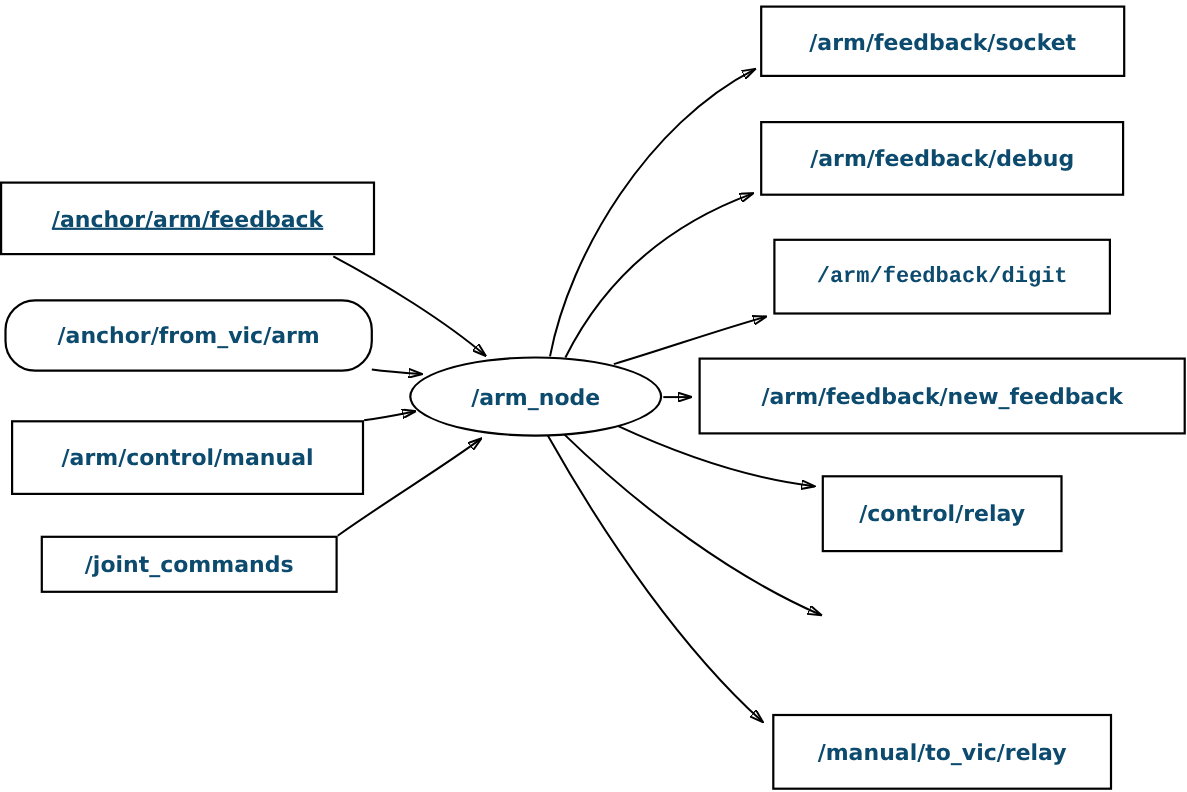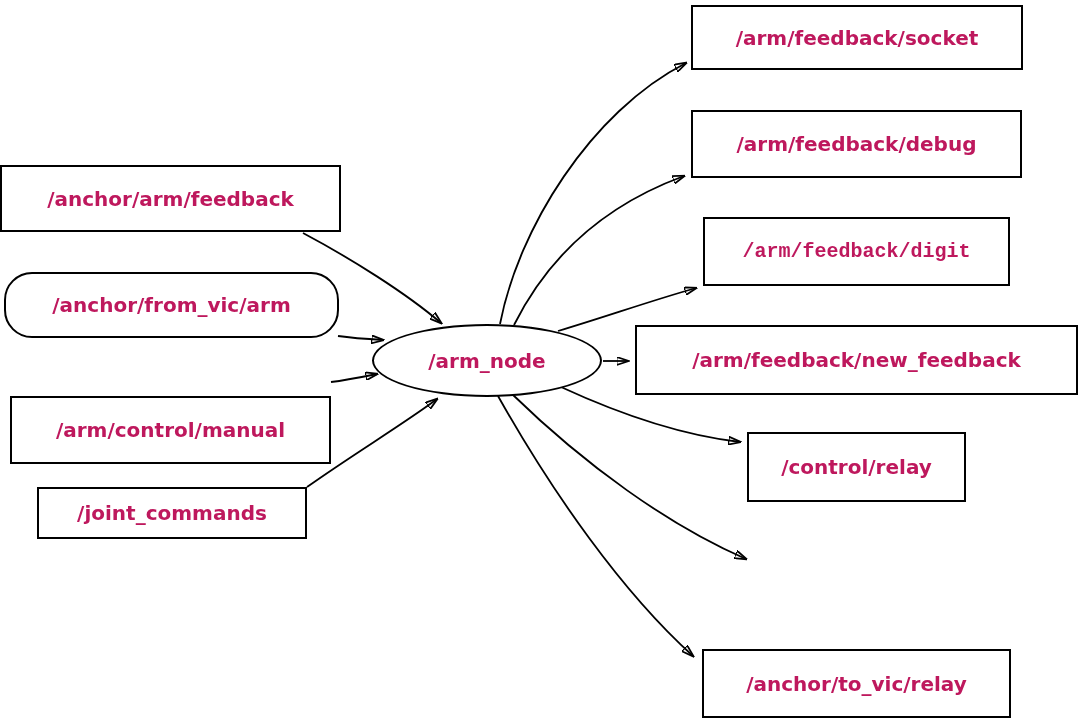--- a/index.html
+++ b/index.html
@@ -27,21 +27,21 @@
     stroke-width: 1.8;
   }
   .node {
     position: absolute;
     box-sizing: border-box;
     border: 2px solid #000000;
     background: #ffffff;
     display: flex;
     align-items: center;
     justify-content: center;
-    color: #be185d;
+    color: #0c4a6e;
     font-size: 20px;
     font-weight: 600;
     white-space: nowrap;
   }
   .node.ellipse {
     border-radius: 50%;
   }
 </style>
 </head>
 <body>
@@ -62,27 +62,27 @@
 
     <path d="M500,324 C518,230 590,112 686,63" marker-end="url(#arrow)"></path>
     <path d="M514,325 C549,255 605,205 684,176" marker-end="url(#arrow)"></path>
     <path d="M558,331 C605,317 650,301 696,288" marker-end="url(#arrow)"></path>
     <path d="M603,361 L628,361" marker-end="url(#arrow)"></path>
     <path d="M561,387 C626,417 688,436 740,442" marker-end="url(#arrow)"></path>
     <path d="M512,394 C585,465 668,525 746,559" marker-end="url(#arrow)"></path>
     <path d="M498,396 C552,492 622,592 693,656" marker-end="url(#arrow)"></path>
   </svg>
 
-  <div class="node" style="left:0px;   top:165px; width:341px; height:67px;">
+  <div class="node" style="left:0px;   top:165px; width:341px; height:67px;text-decoration:underline;">
     <span>/anchor/arm/feedback</span>
   </div>
   <div class="node" style="left:4px;   top:272px; width:335px; height:66px;border-radius:28px;">
     <span>/anchor/from_vic/arm</span>
   </div>
-  <div class="node" style="left:10px;  top:396px; width:321px; height:68px;">
+  <div class="node" style="left:10px;  top:382px; width:321px; height:68px;">
     <span>/arm/control/manual</span>
   </div>
   <div class="node" style="left:37px;  top:487px; width:270px; height:52px;">
     <span>/joint_commands</span>
   </div>
 
   <div class="node ellipse" style="left:372px; top:324px; width:230px; height:73px;">
     <span>/arm_node</span>
   </div>
 
@@ -95,16 +95,16 @@
   <div class="node" style="left:703px; top:217px; width:307px; height:69px;font-family:Liberation Mono, monospace;">
     <span>/arm/feedback/digit</span>
   </div>
   <div class="node" style="left:635px; top:325px; width:443px; height:70px;">
     <span>/arm/feedback/new_feedback</span>
   </div>
   <div class="node" style="left:747px; top:432px; width:219px; height:70px;">
     <span>/control/relay</span>
   </div>
   <div class="node" style="left:702px; top:649px; width:309px; height:69px;">
-    <span>/anchor/to_vic/relay</span>
+    <span>/manual/to_vic/relay</span>
   </div>
 
 </div>
 
 </body></html>

